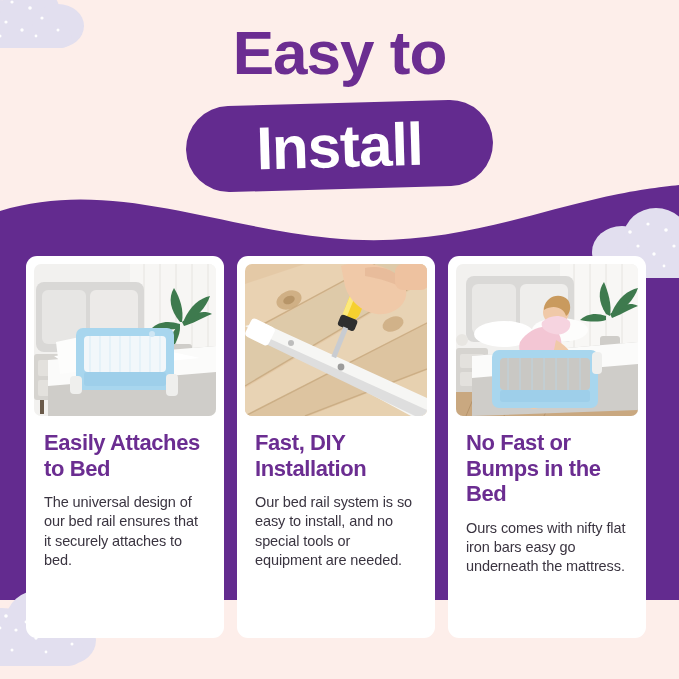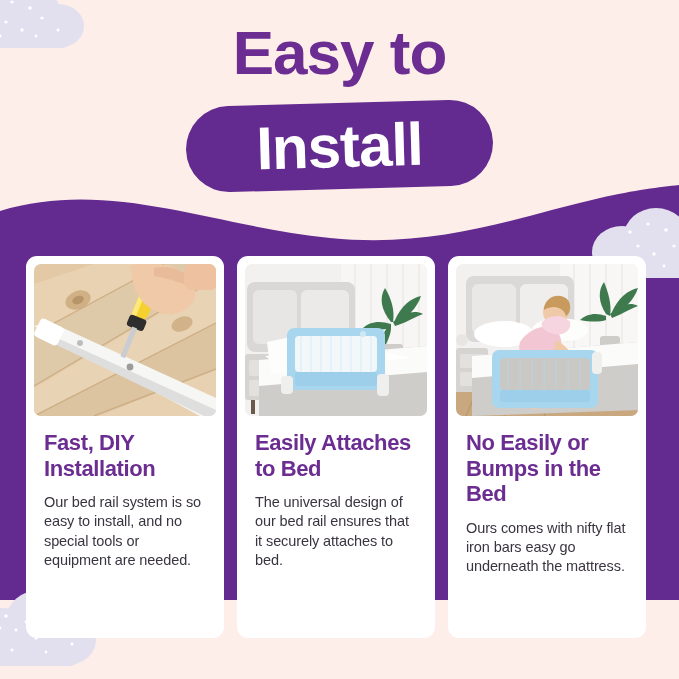--- a/index.html
+++ b/index.html
@@ -135,65 +135,20 @@
 
   <div class="headline">
     <div class="line1">Easy to</div>
   </div>
   <div class="pill-wrap">
     <div class="pill"></div>
     <div class="pill-text">Install</div>
   </div>
 
   <div class="cards">
-
-    <div class="card">
-      <div class="card-photo">
-        <svg width="182" height="152" viewBox="0 0 182 152">
-          <rect width="182" height="152" fill="#e4c9a6"></rect>
-          <g>
-            <polygon points="0,20 60,0 130,0 0,70" fill="#e9d2b2"></polygon>
-            <polygon points="0,72 132,0 182,0 182,14 0,122" fill="#decaa9"></polygon>
-            <polygon points="0,124 182,16 182,58 0,152" fill="#e8d3b4"></polygon>
-            <polygon points="0,152 182,60 182,104 60,152" fill="#ddc4a0"></polygon>
-            <polygon points="64,152 182,106 182,152" fill="#e7d1b0"></polygon>
-          </g>
-          <g stroke="#c6a87e" stroke-width="1.4" opacity=".8">
-            <line x1="0" y1="70" x2="130" y2="0"></line>
-            <line x1="0" y1="122" x2="182" y2="14"></line>
-            <line x1="0" y1="152" x2="182" y2="59"></line>
-            <line x1="60" y1="152" x2="182" y2="105"></line>
-          </g>
-          <ellipse cx="44" cy="36" rx="13" ry="9" fill="#c7a476" opacity=".75" transform="rotate(-22 44 36)"></ellipse>
-          <ellipse cx="44" cy="36" rx="6" ry="4" fill="#b08e60" opacity=".8" transform="rotate(-22 44 36)"></ellipse>
-          <ellipse cx="148" cy="60" rx="11" ry="7" fill="#c7a476" opacity=".7" transform="rotate(-22 148 60)"></ellipse>
-
-          <polygon points="0,62 16,58 182,134 182,152 166,152" fill="#f6f6f4"></polygon>
-          <polygon points="0,70 10,68 182,146 182,152 170,152" fill="#dedede"></polygon>
-          <rect x="2" y="58" width="26" height="20" rx="4" fill="#ffffff" transform="rotate(26 15 68)"></rect>
-          <circle cx="46" cy="79" r="3" fill="#bdbdbd"></circle>
-          <circle cx="96" cy="103" r="3.4" fill="#9c9c9c"></circle>
-
-          <g transform="rotate(22 100 60)">
-            <rect x="94" y="10" width="16" height="44" rx="8" fill="#f6d02f"></rect>
-            <rect x="94" y="10" width="5" height="44" rx="3" fill="#fde97a"></rect>
-            <rect x="93" y="52" width="18" height="12" rx="3" fill="#2e2e2e"></rect>
-            <rect x="99.5" y="63" width="5" height="32" fill="#c9ccd1"></rect>
-          </g>
-
-          <path d="M96 2 C118 -6, 152 2, 160 22 C166 38, 150 52, 132 50 C116 48, 104 36, 100 22 Z" fill="#f0c9a8"></path>
-          <path d="M120 4 C140 0, 158 10, 160 24 C150 20, 134 14, 120 12 Z" fill="#e3b492" opacity=".6"></path>
-          <rect x="150" y="0" width="34" height="26" rx="8" fill="#eec2a0"></rect>
-        </svg>
-      </div>
-      <div class="card-body">
-        <div class="card-title">Fast, DIY Installation</div>
-        <div class="card-text">Our bed rail system is so easy to install, and no special tools or equipment are needed.</div>
-      </div>
-    </div>
 
     <div class="card">
       <div class="card-photo">
         <svg width="182" height="152" viewBox="0 0 182 152">
           <rect width="182" height="152" fill="#f2f1ef"></rect>
           <rect x="96" y="0" width="86" height="92" fill="#f7f6f4"></rect>
           <g stroke="#e6e4e0" stroke-width="1">
             <line x1="110" y1="0" x2="110" y2="92"></line>
               <line x1="126" y1="0" x2="126" y2="92"></line>
             <line x1="142" y1="0" x2="142" y2="92"></line>
@@ -248,20 +203,65 @@
       </div>
       <div class="card-body">
         <div class="card-title">Easily Attaches to Bed</div>
         <div class="card-text">The universal design of our bed rail ensures that it securely attaches to bed.</div>
       </div>
     </div>
 
     <div class="card">
       <div class="card-photo">
         <svg width="182" height="152" viewBox="0 0 182 152">
+          <rect width="182" height="152" fill="#e4c9a6"></rect>
+          <g>
+            <polygon points="0,20 60,0 130,0 0,70" fill="#e9d2b2"></polygon>
+            <polygon points="0,72 132,0 182,0 182,14 0,122" fill="#decaa9"></polygon>
+            <polygon points="0,124 182,16 182,58 0,152" fill="#e8d3b4"></polygon>
+            <polygon points="0,152 182,60 182,104 60,152" fill="#ddc4a0"></polygon>
+            <polygon points="64,152 182,106 182,152" fill="#e7d1b0"></polygon>
+          </g>
+          <g stroke="#c6a87e" stroke-width="1.4" opacity=".8">
+            <line x1="0" y1="70" x2="130" y2="0"></line>
+            <line x1="0" y1="122" x2="182" y2="14"></line>
+            <line x1="0" y1="152" x2="182" y2="59"></line>
+            <line x1="60" y1="152" x2="182" y2="105"></line>
+          </g>
+          <ellipse cx="44" cy="36" rx="13" ry="9" fill="#c7a476" opacity=".75" transform="rotate(-22 44 36)"></ellipse>
+          <ellipse cx="44" cy="36" rx="6" ry="4" fill="#b08e60" opacity=".8" transform="rotate(-22 44 36)"></ellipse>
+          <ellipse cx="148" cy="60" rx="11" ry="7" fill="#c7a476" opacity=".7" transform="rotate(-22 148 60)"></ellipse>
+
+          <polygon points="0,62 16,58 182,134 182,152 166,152" fill="#f6f6f4"></polygon>
+          <polygon points="0,70 10,68 182,146 182,152 170,152" fill="#dedede"></polygon>
+          <rect x="2" y="58" width="26" height="20" rx="4" fill="#ffffff" transform="rotate(26 15 68)"></rect>
+          <circle cx="46" cy="79" r="3" fill="#bdbdbd"></circle>
+          <circle cx="96" cy="103" r="3.4" fill="#9c9c9c"></circle>
+
+          <g transform="rotate(22 100 60)">
+            <rect x="94" y="10" width="16" height="44" rx="8" fill="#f6d02f"></rect>
+            <rect x="94" y="10" width="5" height="44" rx="3" fill="#fde97a"></rect>
+            <rect x="93" y="52" width="18" height="12" rx="3" fill="#2e2e2e"></rect>
+            <rect x="99.5" y="63" width="5" height="32" fill="#c9ccd1"></rect>
+          </g>
+
+          <path d="M96 2 C118 -6, 152 2, 160 22 C166 38, 150 52, 132 50 C116 48, 104 36, 100 22 Z" fill="#f0c9a8"></path>
+          <path d="M120 4 C140 0, 158 10, 160 24 C150 20, 134 14, 120 12 Z" fill="#e3b492" opacity=".6"></path>
+          <rect x="150" y="0" width="34" height="26" rx="8" fill="#eec2a0"></rect>
+        </svg>
+      </div>
+      <div class="card-body">
+        <div class="card-title">Fast, DIY Installation</div>
+        <div class="card-text">Our bed rail system is so easy to install, and no special tools or equipment are needed.</div>
+      </div>
+    </div>
+
+    <div class="card">
+      <div class="card-photo">
+        <svg width="182" height="152" viewBox="0 0 182 152">
           <rect width="182" height="152" fill="#f2f1ef"></rect>
           <rect x="104" y="0" width="78" height="84" fill="#f8f7f5"></rect>
           <g stroke="#e6e4e0" stroke-width="1">
             <line x1="118" y1="0" x2="118" y2="84"></line>
               <line x1="134" y1="0" x2="134" y2="84"></line>
             <line x1="150" y1="0" x2="150" y2="84"></line>
               <line x1="166" y1="0" x2="166" y2="84"></line>
           </g>
 
           <rect x="10" y="12" width="108" height="66" rx="8" fill="#dad9d7"></rect>
@@ -321,19 +321,19 @@
                 <line x1="88" y1="94" x2="88" y2="126"></line>
               <line x1="100" y1="94" x2="100" y2="126"></line>
                 <line x1="112" y1="94" x2="112" y2="126"></line>
               <line x1="124" y1="94" x2="124" y2="126"></line>
             </g>
             <rect x="136" y="88" width="10" height="22" rx="4" fill="#efefed"></rect>
           </g>
         </svg>
       </div>
       <div class="card-body">
-        <div class="card-title">No Easily or Bumps in the Bed</div>
+        <div class="card-title">No Fast or Bumps in the Bed</div>
         <div class="card-text">Ours comes with nifty flat iron bars easy go underneath the mattress.</div>
       </div>
     </div>
 
   </div>
 </div>
 
 </body></html>

